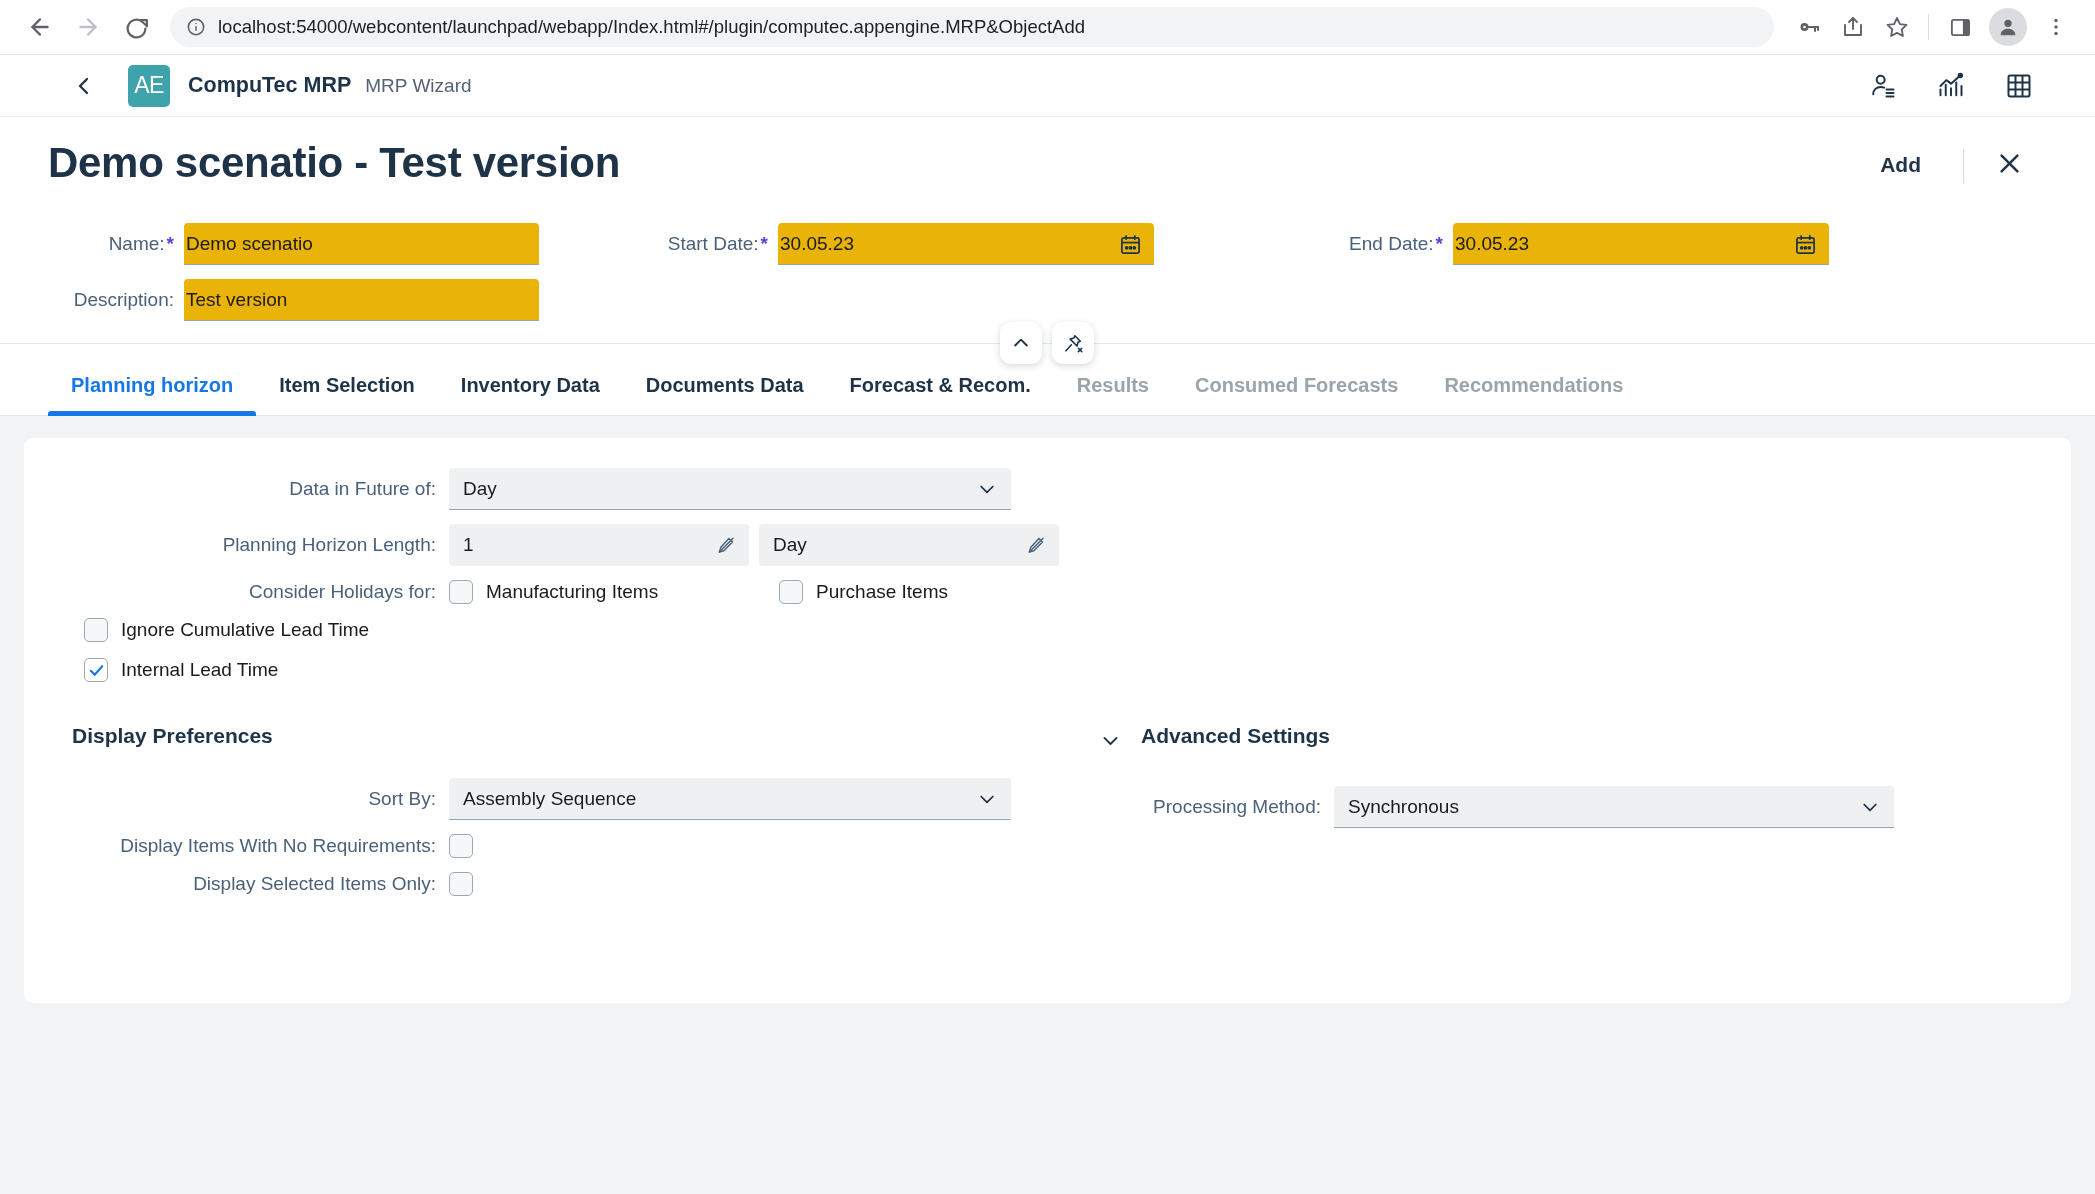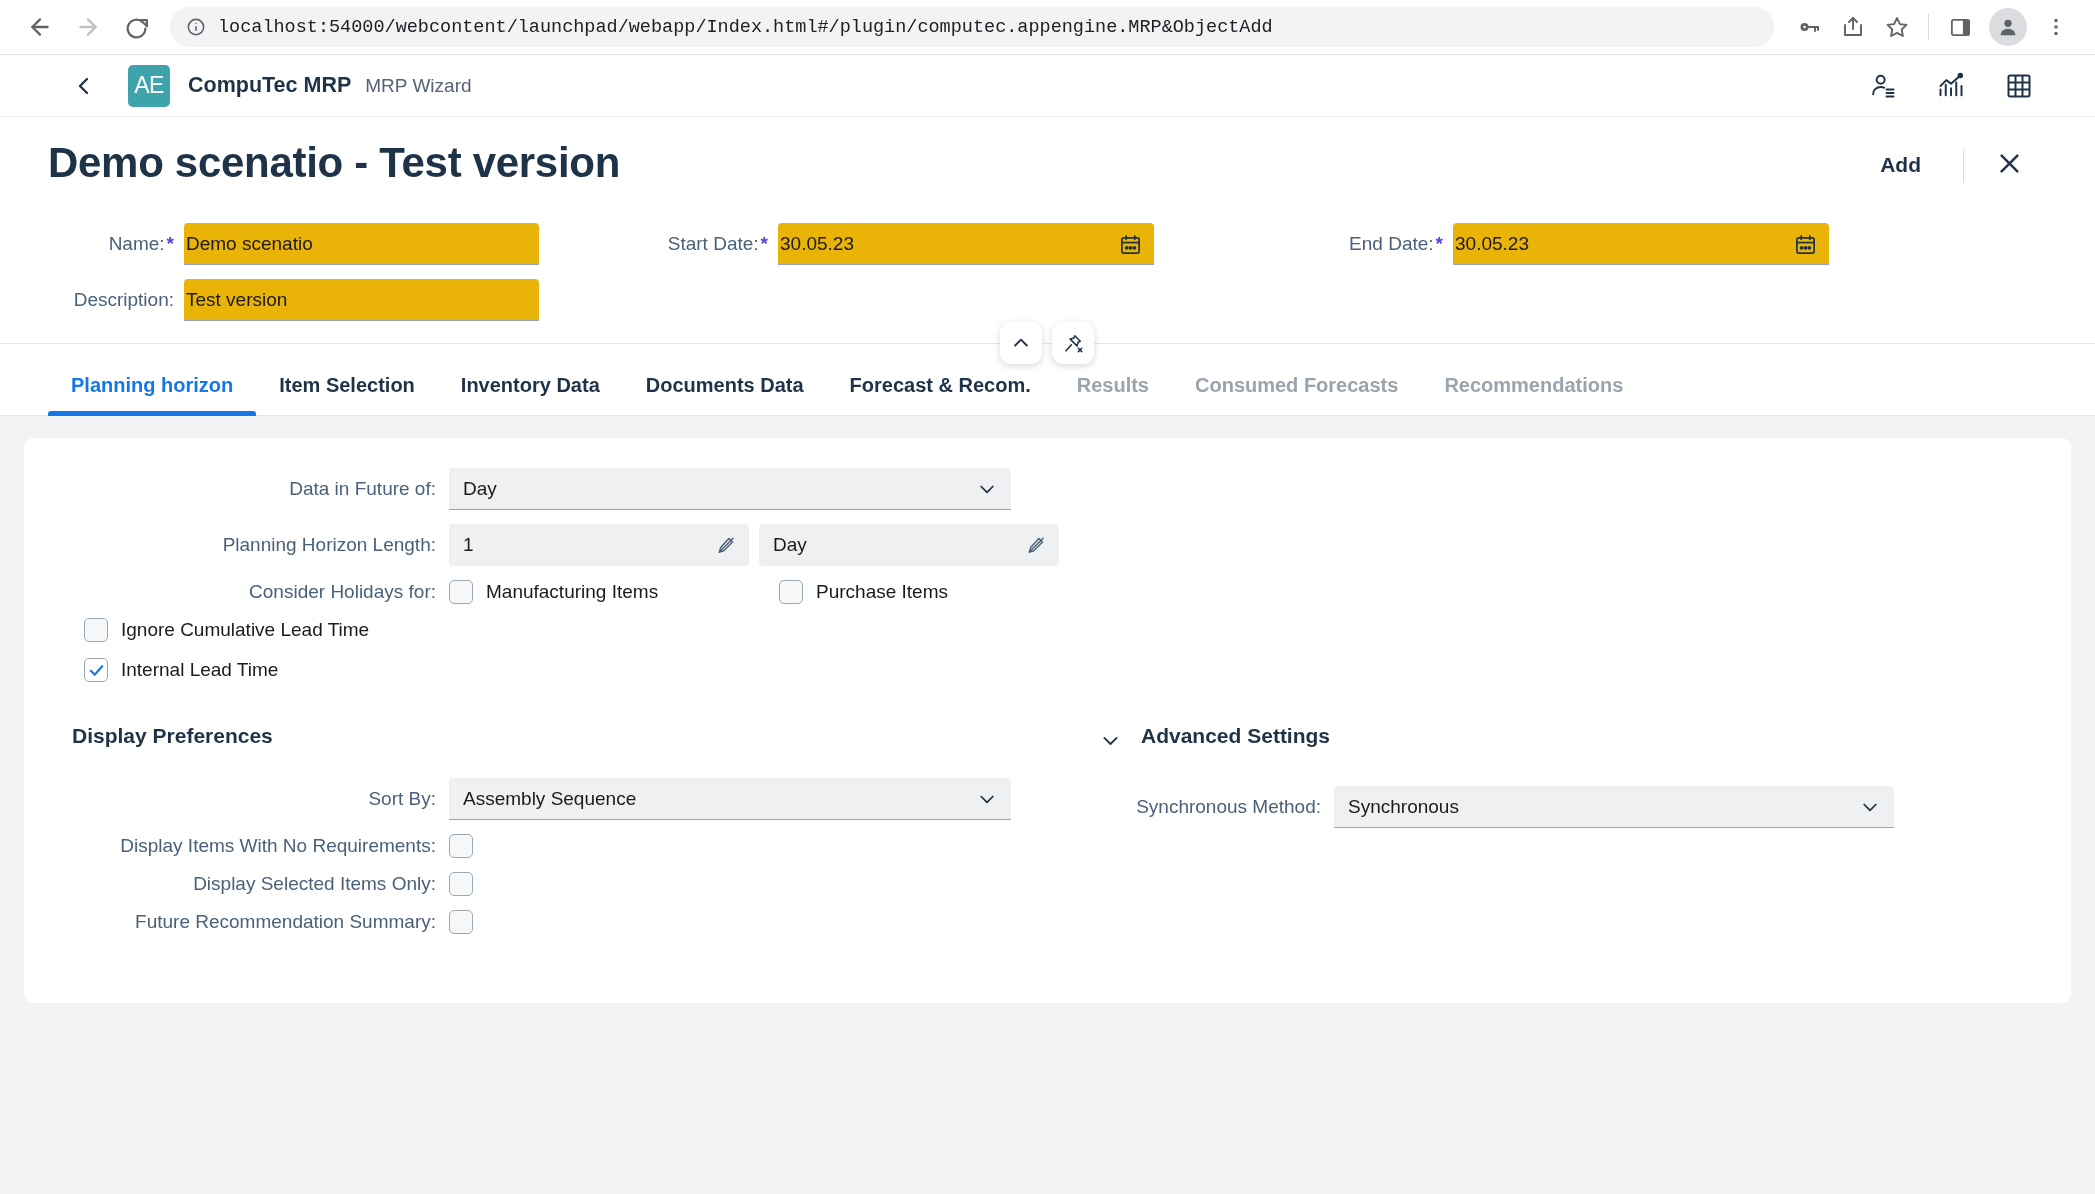--- a/index.html
+++ b/index.html
@@ -33,21 +33,20 @@
     flex: 1 1 auto;
     height: 40px;
     background: #f1f3f4;
     border-radius: 20px;
     display: flex;
     align-items: center;
     padding: 0 16px;
     margin: 0 10px 0 8px;
     gap: 12px;
     max-width: 1620px;
-    font-family: Liberation Mono, monospace;
   }
   .omnibox .info-icon { color: #5f6368; display: flex; flex: 0 0 auto; }
   .omnibox .url {
     font-size: 18.5px;
     color: #202124;
     white-space: nowrap;
     overflow: hidden;
     text-overflow: ellipsis;
   }
   .omni-actions { display: flex; align-items: center; gap: 2px; flex: 0 0 auto; }
@@ -712,42 +711,34 @@
 
           <div class="frow">
             <span class="frow-label">Display Selected Items Only:</span>
             <span class="cbx-cell">
               <span class="cbx">
                 
               </span>
             </span>
           </div>
 
-          <div class="frow">
-            <span class="frow-label">Future Recommendation Summary:</span>
-            <span class="cbx-cell">
-              <span class="cbx">
-                
-              </span>
-            </span>
-          </div>
         </div>
 
         <div class="col-right">
           <div class="sec-title-row">
             <span class="sec-chev">
               <svg width="21" height="21" viewBox="0 0 24 24" fill="none" stroke="currentColor" stroke-width="2.1" stroke-linecap="round" stroke-linejoin="round">
                   <polyline points="5 9 12 16 19 9"></polyline>
                 </svg>
             </span>
             <span class="sec-title">Advanced Settings</span>
           </div>
 
           <div class="frow">
-            <span class="frow-label-adv">Synchronous Method:</span>
+            <span class="frow-label-adv">Processing Method:</span>
             <span class="select-ctl select-wide">
               <select>
                 <option>Synchronous</option>
               </select>
               <span class="chev">
                 <svg width="20" height="20" viewBox="0 0 24 24" fill="none" stroke="currentColor" stroke-width="2.1" stroke-linecap="round" stroke-linejoin="round">
                     <polyline points="5 9 12 16 19 9"></polyline>
                   </svg>
               </span>
             </span>

